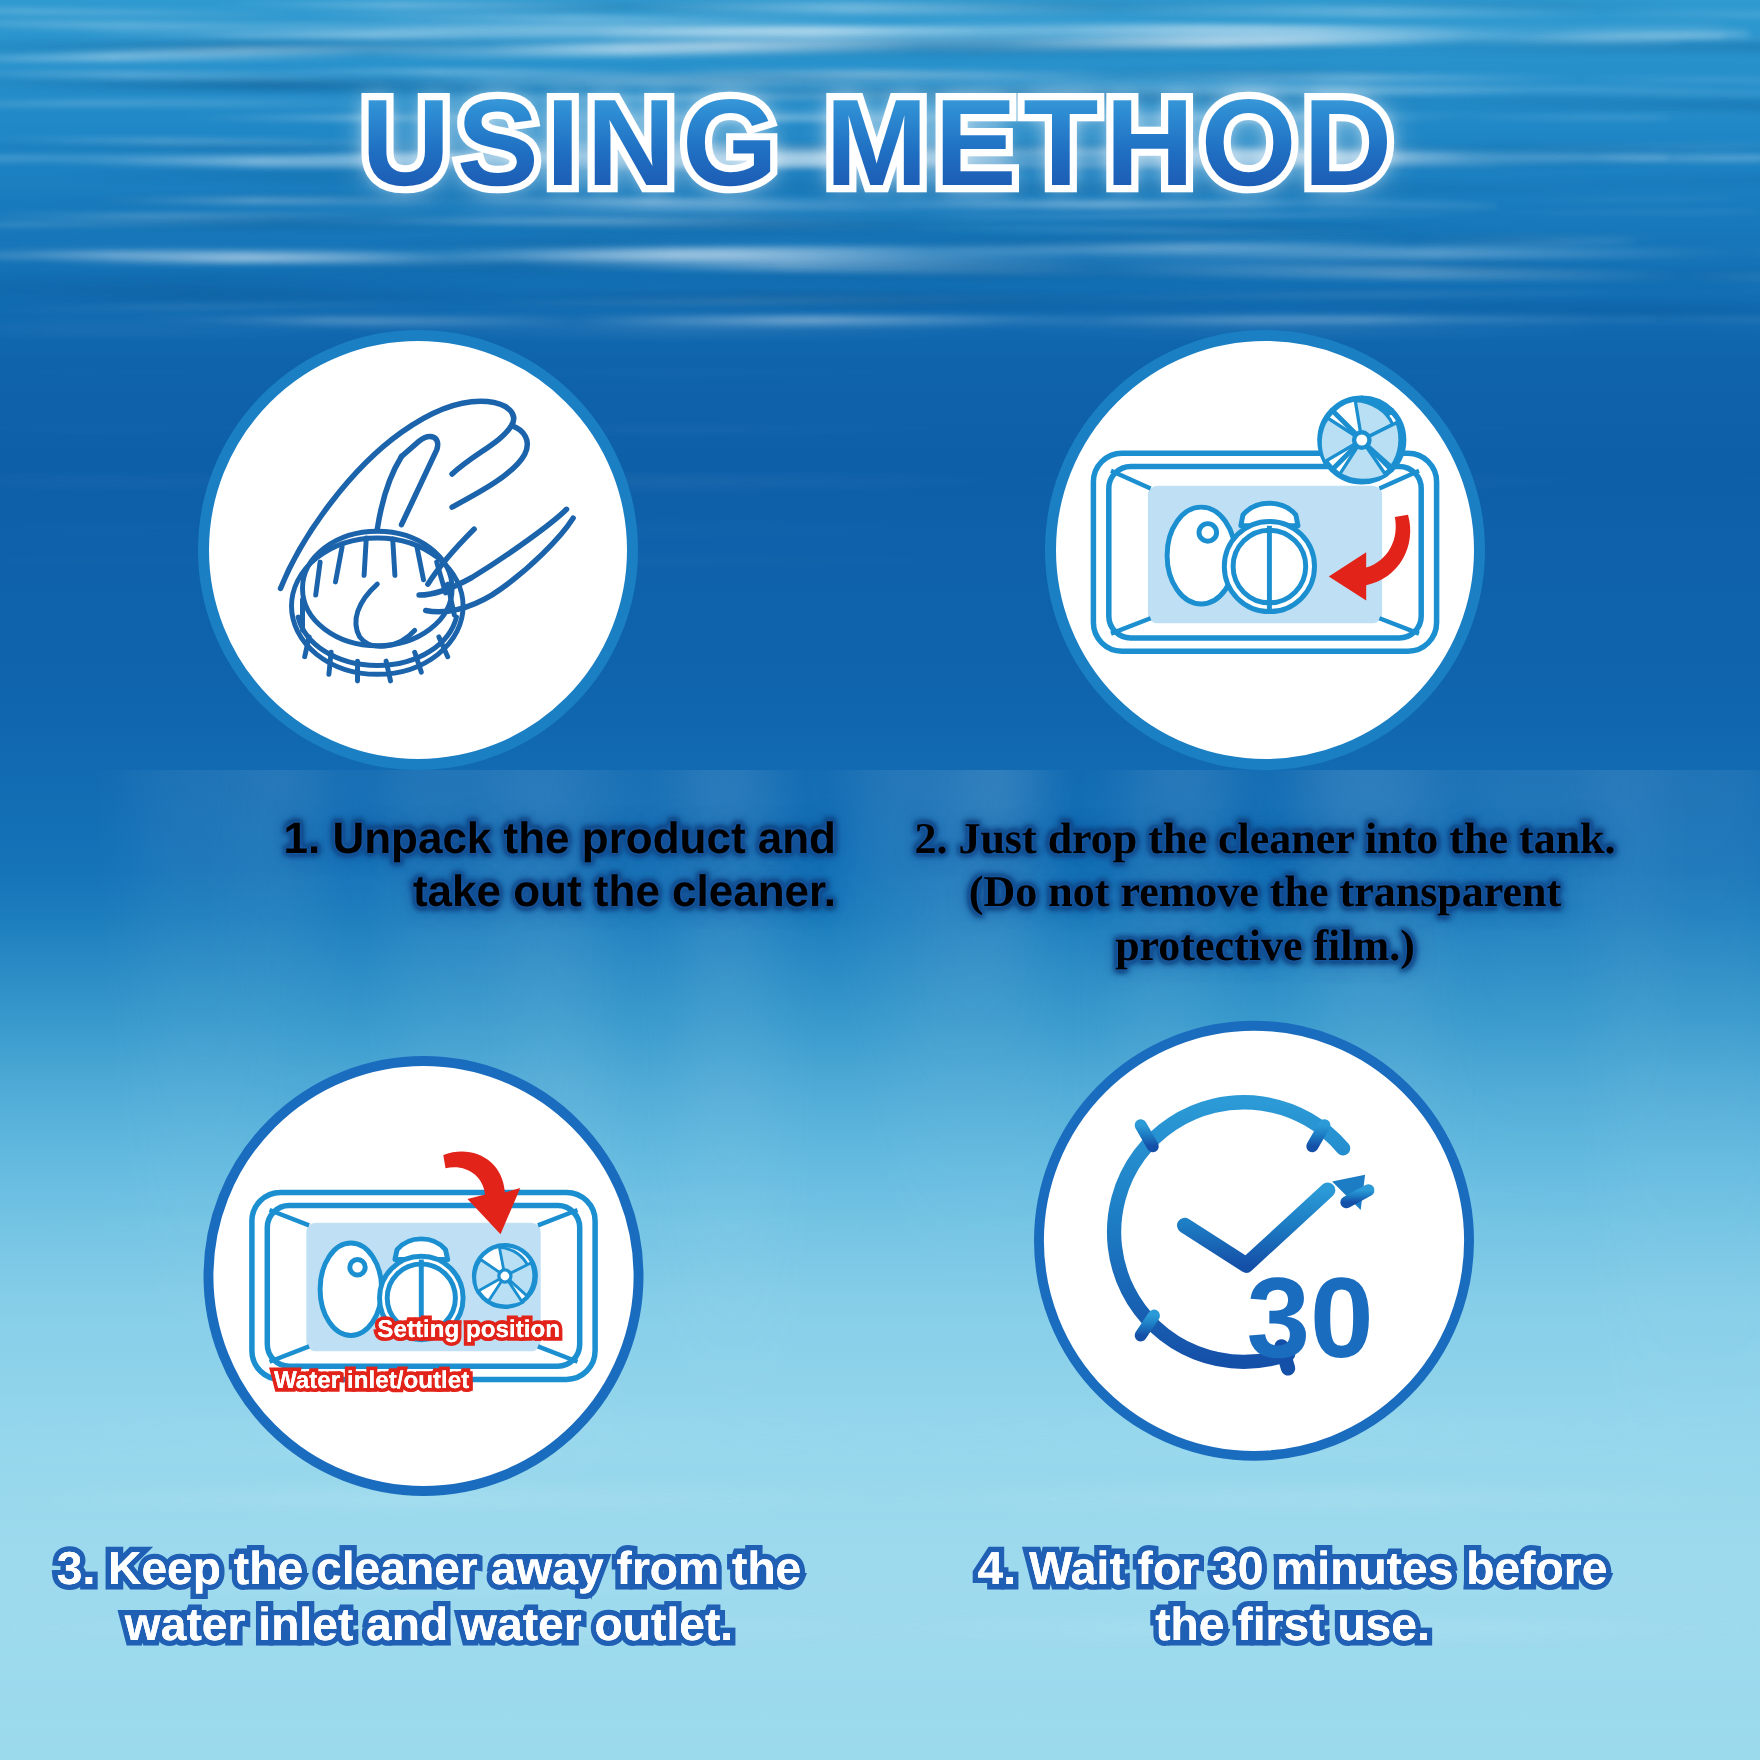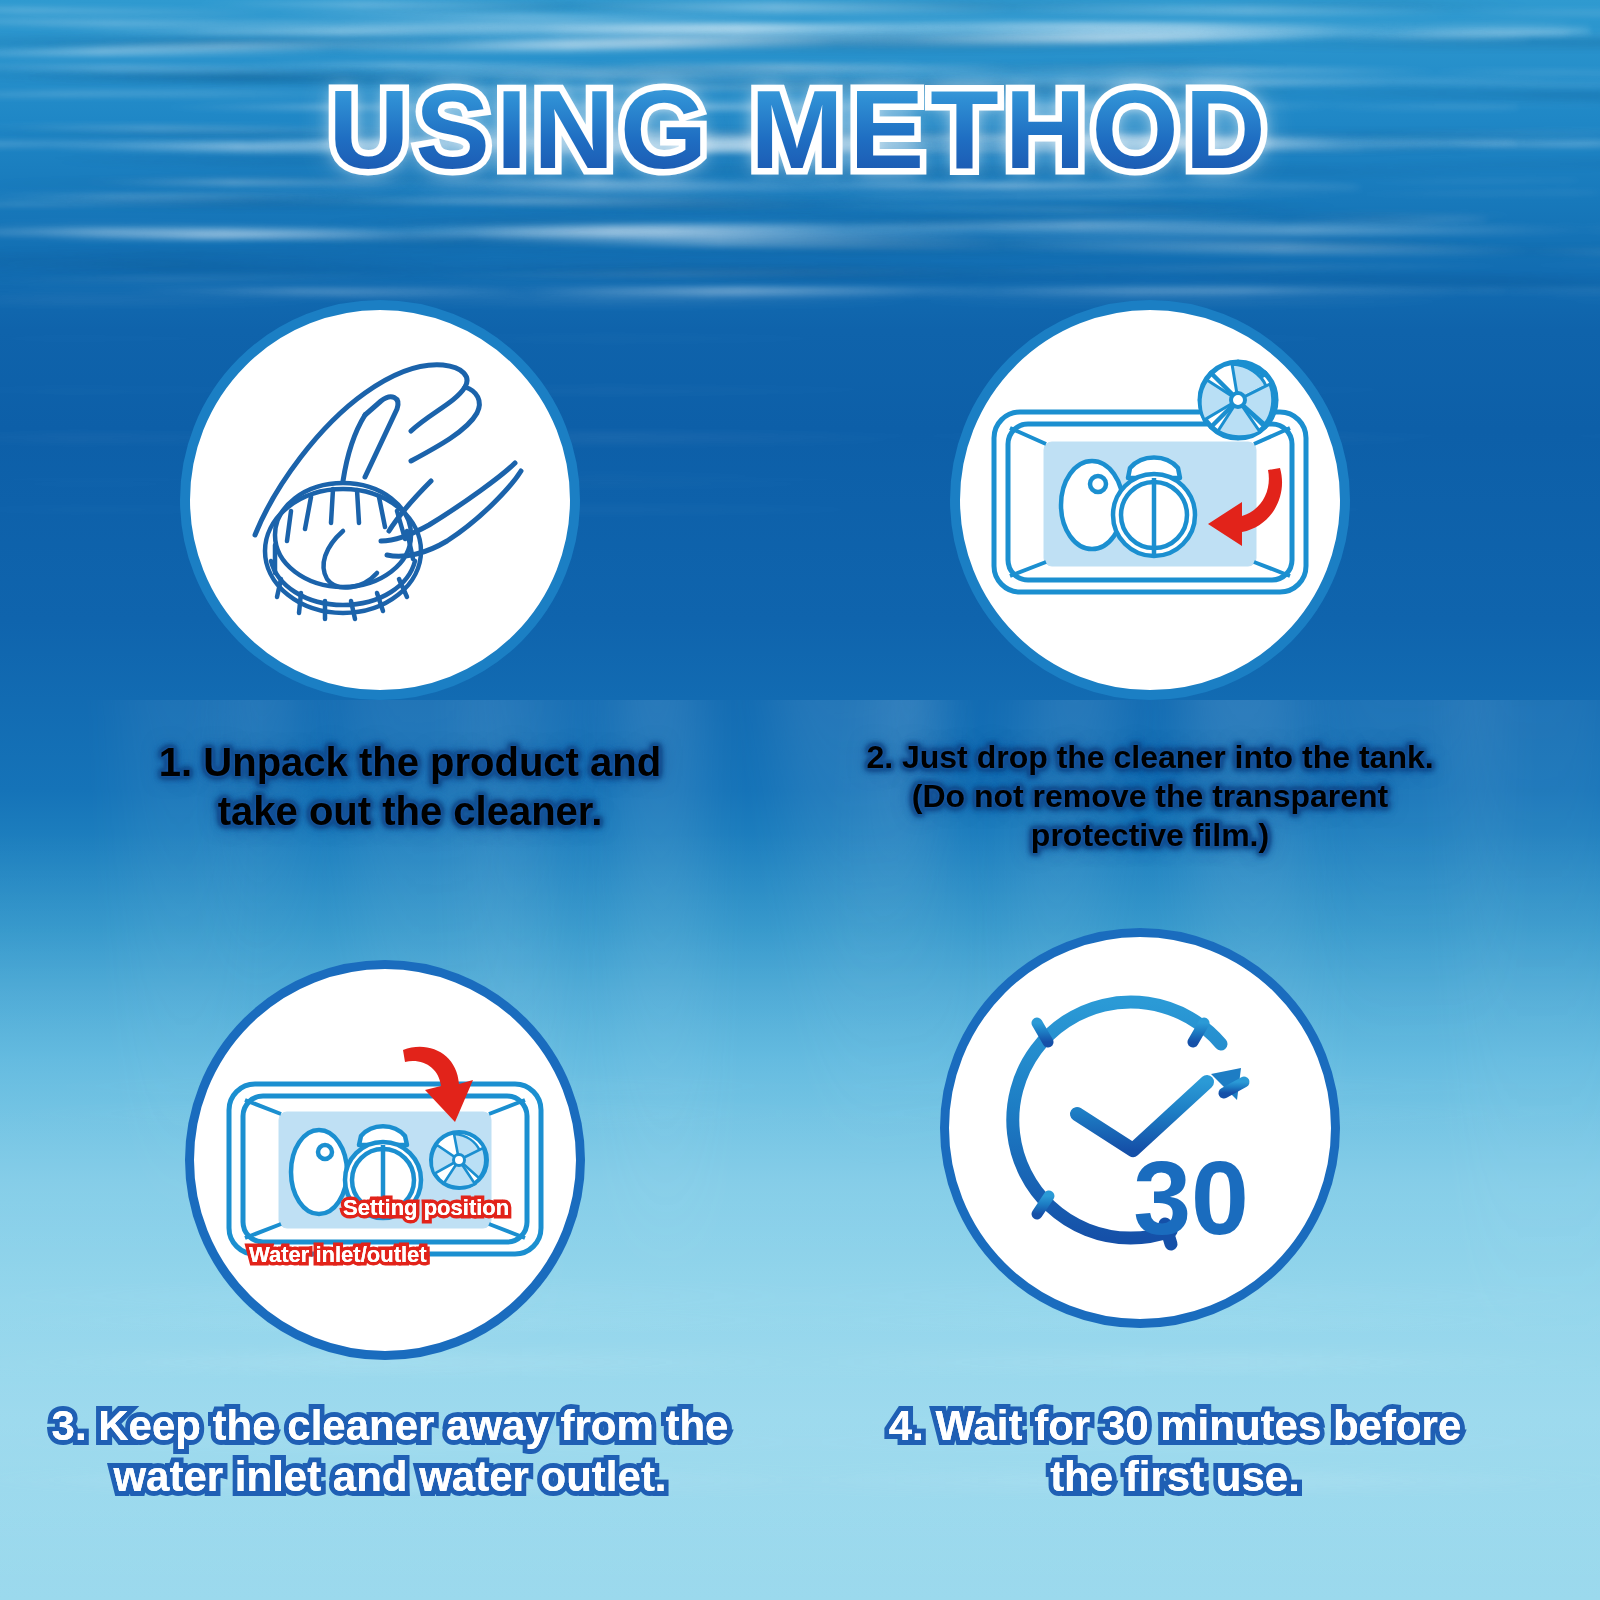--- a/index.html
+++ b/index.html
@@ -376,26 +376,26 @@
 
       <g fill="none" stroke="url(#clkgrad)" stroke-width="14" stroke-linecap="round" stroke-linejoin="round">
         <path d="M92 136 L 148 172 L 222 104"></path>
       </g>
 
       <text x="206" y="256" font-family="Liberation Sans, DejaVu Sans, sans-serif" font-size="104" font-weight="bold" fill="#1a6cbe" text-anchor="middle">30</text>
     </svg>
   </div>
 
   <div class="capwrap" id="cap1" style="height:110px;">
-    <div class="lay cap-top" style="font-size:40px;">1. Unpack the product and
+    <div class="lay cap-top" style="font-size:40px;text-align:right;">1. Unpack the product and
 take out the cleaner.</div>
   </div>
 
   <div class="capwrap" id="cap2" style="height:160px;">
-    <div class="lay cap-top" style="font-size:32px;">2. Just drop the cleaner into the tank.
+    <div class="lay cap-top" style="font-size:40px;font-family:Liberation Serif, serif;">2. Just drop the cleaner into the tank.
 (Do not remove the transparent
 protective film.)</div>
   </div>
 
   <div class="capwrap" id="cap3" style="height:120px;">
     <div class="lay cap-bottom">3. Keep the cleaner away from the
 water inlet and water outlet.</div>
     <div class="lay cap-bottom-fill">3. Keep the cleaner away from the
 water inlet and water outlet.</div>
   </div>

